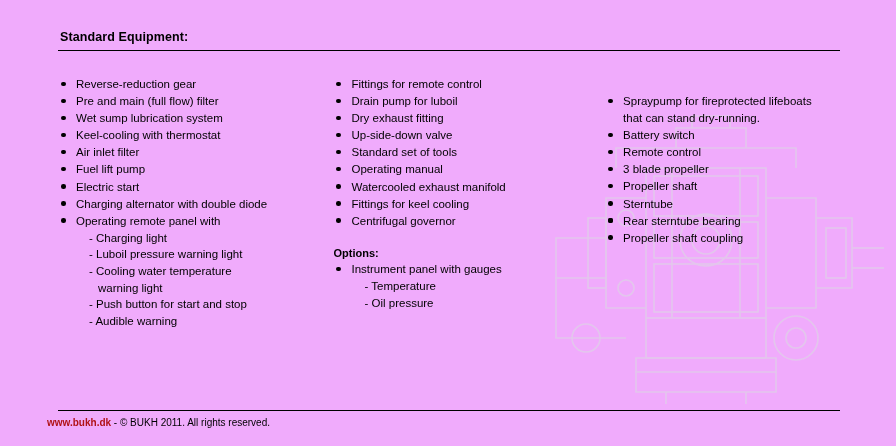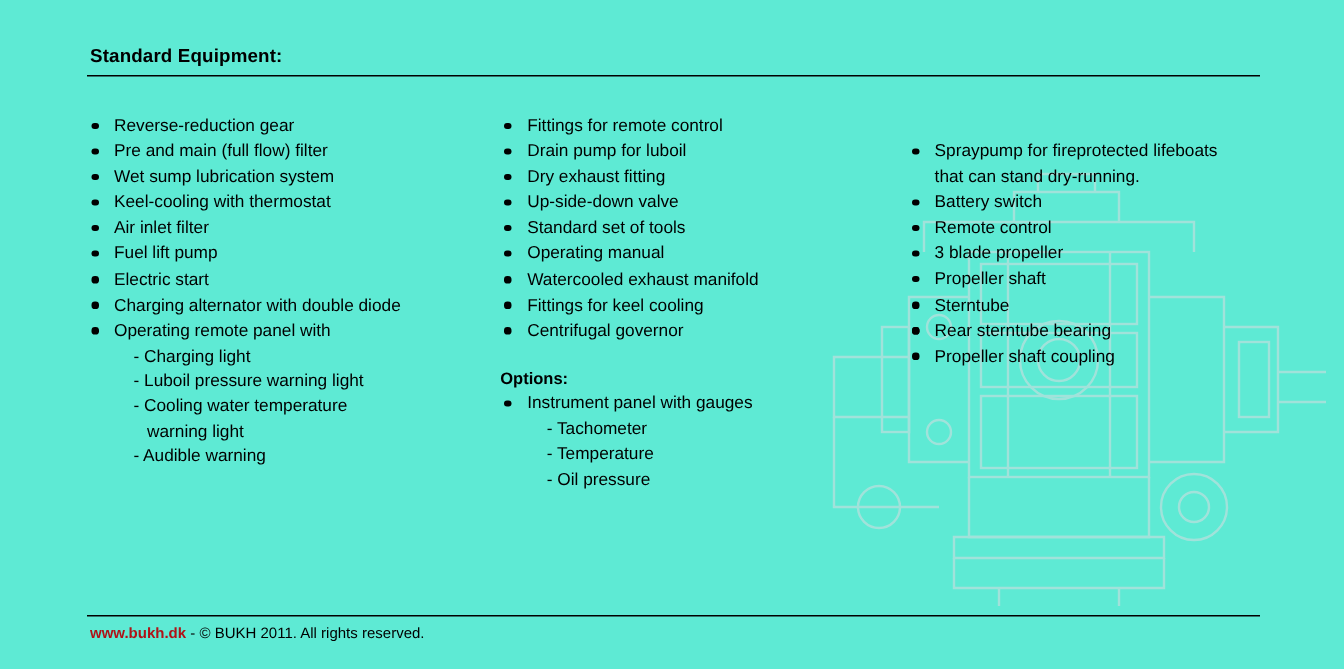--- a/index.html
+++ b/index.html
@@ -10,21 +10,21 @@
     width: 896px;
     height: 446px;
     background: #ffffff;
     font-family: "Liberation Sans", sans-serif;
     overflow: hidden;
   }
   .page {
     position: relative;
     width: 896px;
     height: 446px;
-    background: #5eead4;
+    background: #f0abfc;
     box-sizing: border-box;
     overflow: hidden;
   }
   
   .watermark {
     position: absolute;
     right: 0;
     bottom: 38px;
     width: 400px;
     height: 300px;
@@ -51,21 +51,21 @@
   .rule-bottom {
     position: absolute;
     left: 58px;
     top: 410px;
     width: 782px;
     height: 1px;
     background: #000000;
   }
   .footer {
     position: absolute;
-    left: 60px;
+    left: 47px;
     top: 417px;
     font-size: 10px;
     color: #000000;
     font-family: "Liberation Sans", sans-serif;
   }
   .footer .site {
     color: #b01217;
     font-weight: bold;
   }
   .columns {
@@ -181,20 +181,21 @@
         <li><span class="bdot"></span><span>Fuel lift pump</span></li>
         <li><span class="bdot"></span><span>Electric start</span></li>
         <li><span class="bdot"></span><span>Charging alternator with double diode</span></li>
         <li><span class="bdot"></span><span>Operating remote panel with</span></li>
       </ul>
       <ul class="dashes sub-wrap">
         <li><span>- Charging light</span></li>
         <li><span>- Luboil pressure warning light</span></li>
         <li><span>- Cooling water temperature</span></li>
         <li><span style="padding-left:9px;display:inline-block">  warning light</span></li>
+        <li><span>- Push button for start and stop</span></li>
         <li><span>- Audible warning</span></li>
       </ul>
     </div>
 
     <div class="col col-2">
       <ul class="bullets">
         <li><span class="bdot"></span><span>Fittings for remote control</span></li>
         <li><span class="bdot"></span><span>Drain pump for luboil</span></li>
         <li><span class="bdot"></span><span>Dry exhaust fitting</span></li>
         <li><span class="bdot"></span><span>Up-side-down valve</span></li>
@@ -204,21 +205,20 @@
         <li><span class="bdot"></span><span>Fittings for keel cooling</span></li>
         <li><span class="bdot"></span><span>Centrifugal governor</span></li>
       </ul>
 
       <div class="options-head">Options:</div>
 
       <ul class="bullets">
         <li><span class="bdot"></span><span>Instrument panel with gauges</span></li>
       </ul>
       <ul class="dashes">
-        <li><span>- Tachometer</span></li>
         <li><span>- Temperature</span></li>
         <li><span>- Oil pressure</span></li>
       </ul>
     </div>
 
     <div class="col col-3">
       <ul class="bullets">
         <li><span class="bdot"></span><span>Spraypump for fireprotected lifeboats</span></li>
         <li style="padding-left:18px"><span>that can stand dry-running.</span></li>
         <li><span class="bdot"></span><span>Battery switch</span></li>

